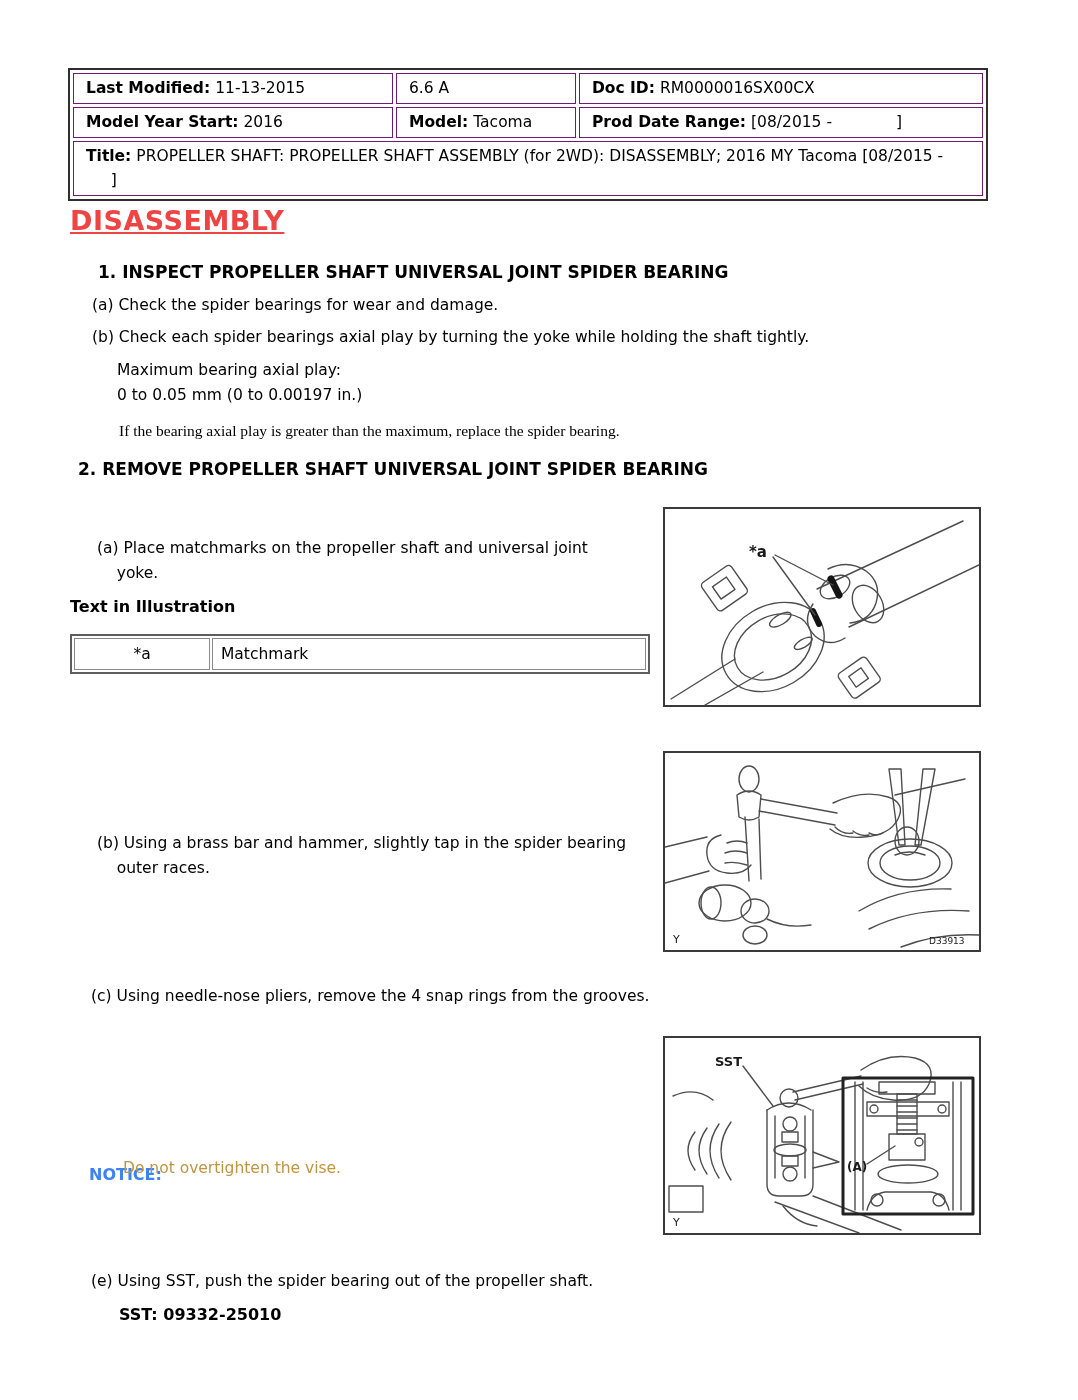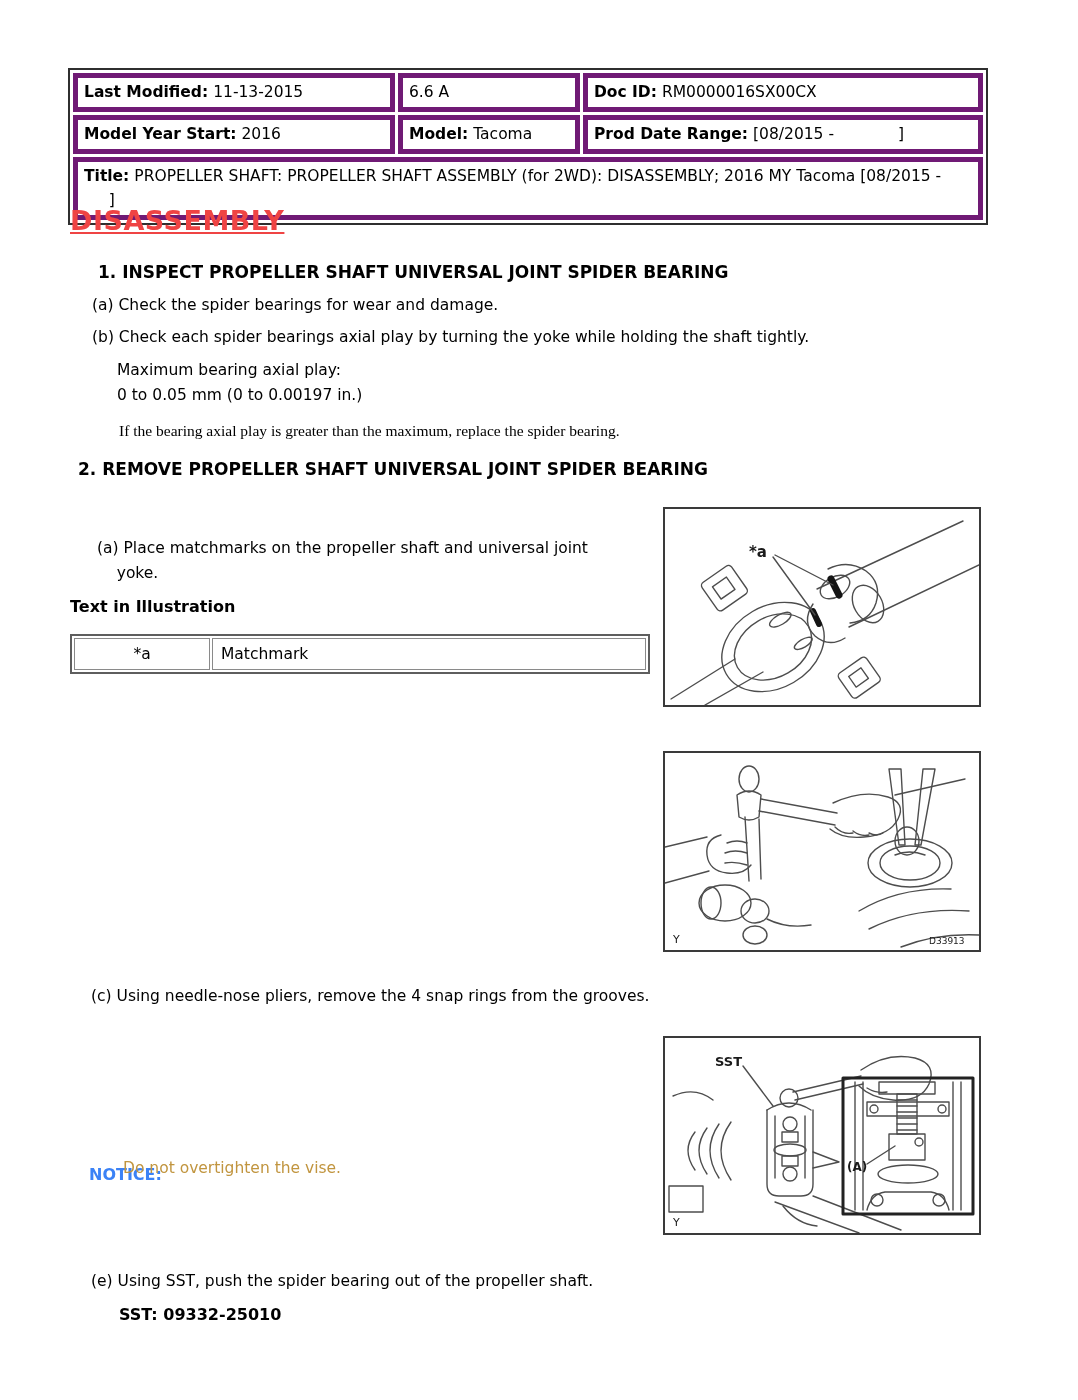--- a/index.html
+++ b/index.html
@@ -9,21 +9,21 @@
     overflow:hidden;
   }
   .abs { position:absolute; }
 
   
   table.doc-table {
     border-collapse:separate; border-spacing:3px;
     border:2px solid #2f2f2f; background:#fff;
   }
   table.doc-table td {
-    border:5px solid #701a75; padding:2px 6px 3px 6px;
+    border:1px solid #701a75; padding:2px 6px 3px 12px;
     font-size:15.5px; vertical-align:top; line-height:24px;
   }
   .lbl { font-weight:bold; margin-right:5px; }
   .pre { white-space:pre-wrap; }
   .c1 { width:300px; } .c2 { width:160px; }
 
   .h1 {
     font-size:27px; font-weight:bold; color:#ef4444;
     text-decoration:underline; letter-spacing:0.5px;
   }
@@ -178,20 +178,22 @@
         <path d="M230 102 q14 -6 30 0"></path>
         <path d="M194 158 q40 -24 92 -22"></path>
         <path d="M204 176 q44 -22 100 -18"></path>
         <path d="M236 194 q36 -14 78 -12"></path>
       </g>
       <text x="8" y="190" font-size="11" class="sketch-text">Y</text>
       <text x="264" y="191" font-size="9" class="sketch-text">D33913</text>
     </svg>
   </div>
 
+  <div class="step abs" style="left:97px; top:831px; width:575px;">(b) Using a brass bar and hammer, slightly tap in the spider bearing
+    outer races.</div>
 
   <div class="step abs" style="left:91px; top:984px; width:620px;">(c) Using needle-nose pliers, remove the 4 snap rings from the grooves.</div>
 
   <div class="fig abs" style="left:663px; top:1036px; width:314px; height:195px;">
     <svg width="314" height="195" viewBox="0 0 314 195">
       <g class="sketch">
         <line x1="78" y1="28" x2="108" y2="68"></line>
         <line x1="128" y1="54" x2="196" y2="38"></line>
         <line x1="130" y1="62" x2="198" y2="46"></line>
         <circle cx="124" cy="60" r="9"></circle>

